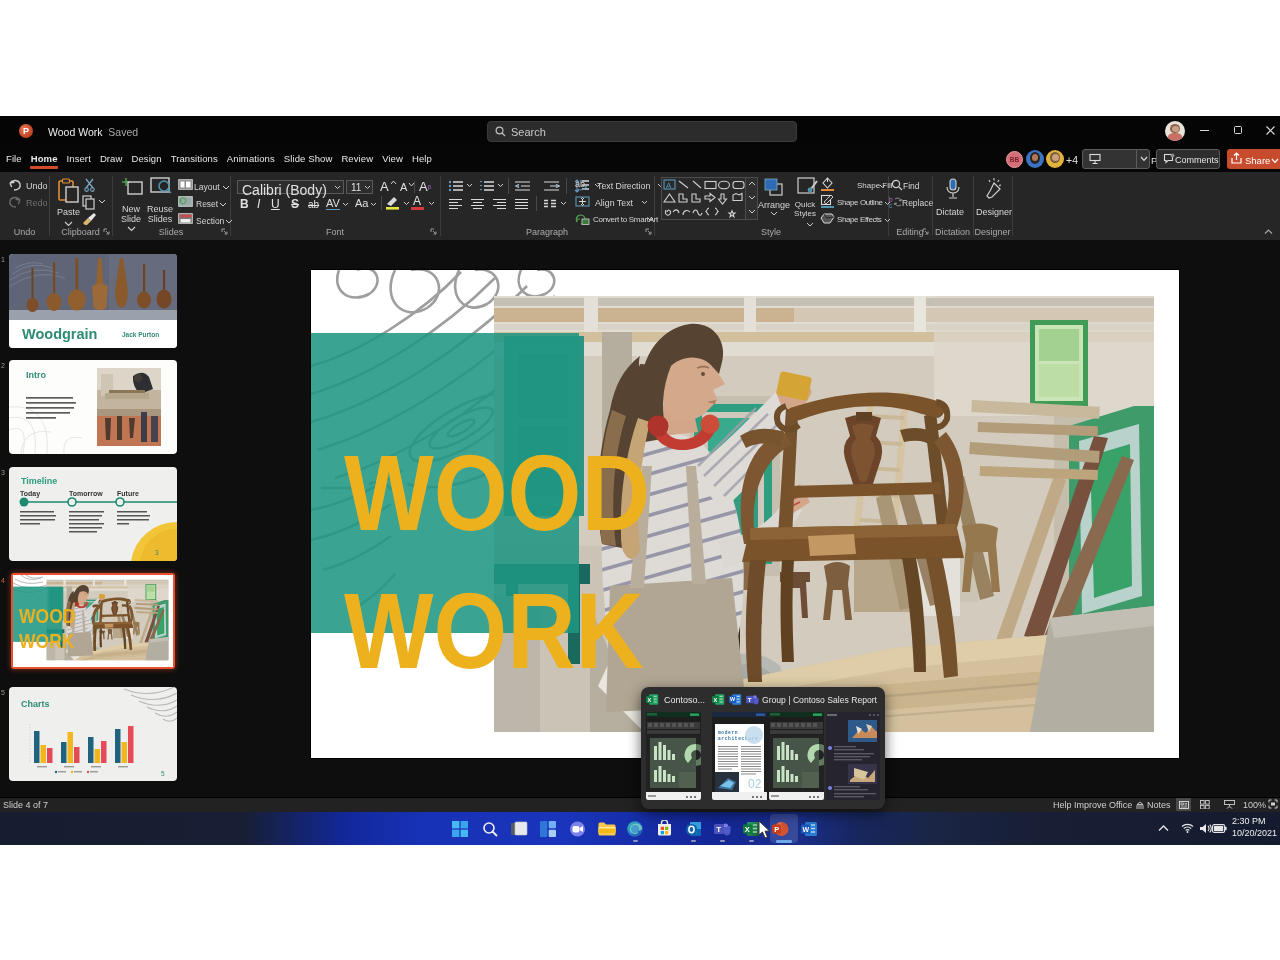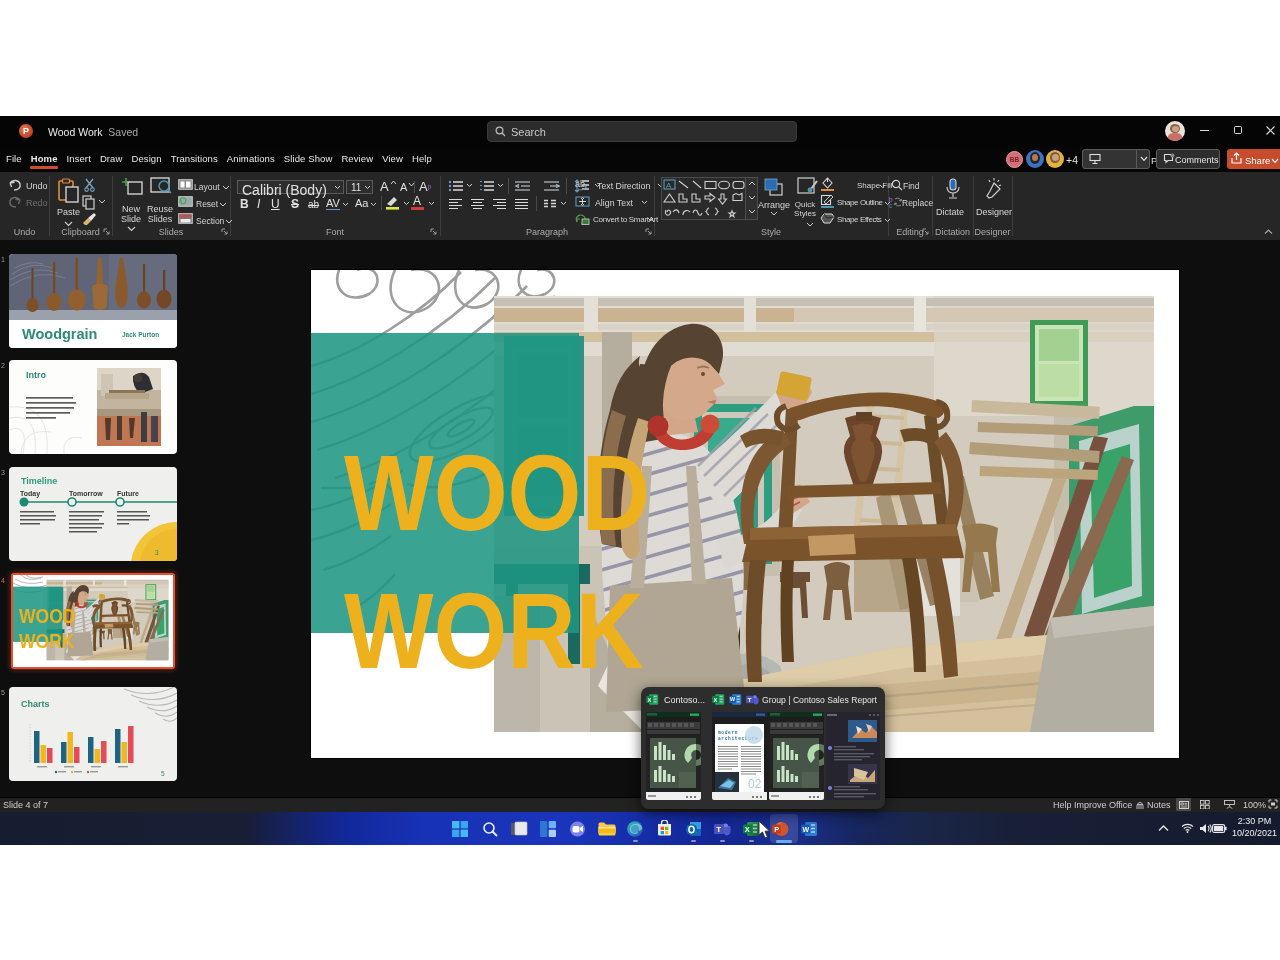--- a/index.html
+++ b/index.html
@@ -1293,19 +1293,19 @@
     </svg>
 <svg class="abs" style="left:1199px;top:823px" width="13" height="11" viewBox="0 0 13 11">
       <path d="M1 4 h2.5 L7 1 v9 L3.5 7 H1 z" fill="#e8e8e8"></path>
       <path d="M9 3 a3.5 3.5 0 0 1 0 5 M10.8 1.7 a6 6 0 0 1 0 7.6" fill="none" stroke="#e8e8e8" stroke-width="1.1"></path>
     </svg>
 <svg class="abs" style="left:1212px;top:824px" width="15" height="9" viewBox="0 0 15 9">
       <rect x="0.6" y="0.6" width="12" height="7.8" rx="1.5" fill="none" stroke="#e8e8e8" stroke-width="1.1"></rect>
       <rect x="13" y="2.8" width="1.6" height="3.4" fill="#e8e8e8"></rect>
       <rect x="2" y="2" width="9.2" height="5" fill="#e8e8e8"></rect>
     </svg>
-<div class="abs" style="left:1232px;top:816px;width:45px;text-align:center;font-size:9px;color:#eee;">2:30 PM</div>
+<div class="abs" style="left:1232px;top:816px;width:45px;text-align:left;font-size:9px;color:#eee;">2:30 PM</div>
 <div class="abs" style="left:1228px;top:828px;width:49px;text-align:right;font-size:9px;color:#eee;">10/20/2021</div>
 
 <svg class="abs" style="left:758px;top:820px;z-index:60" width="16" height="20" viewBox="0 0 16 20">
       <path d="M1 1 L1 15 L4.5 12 L7 18 L9.5 17 L7 11.2 L11.5 11 Z" fill="#fff" stroke="#333" stroke-width="1"></path>
     </svg>
 </div>
 
 </body></html>

